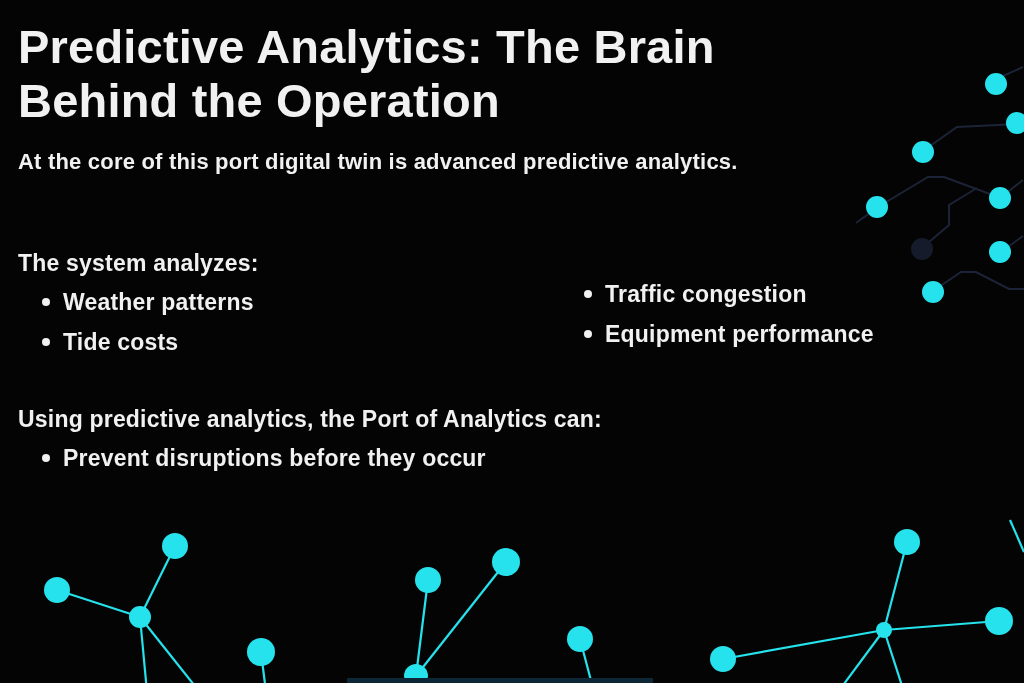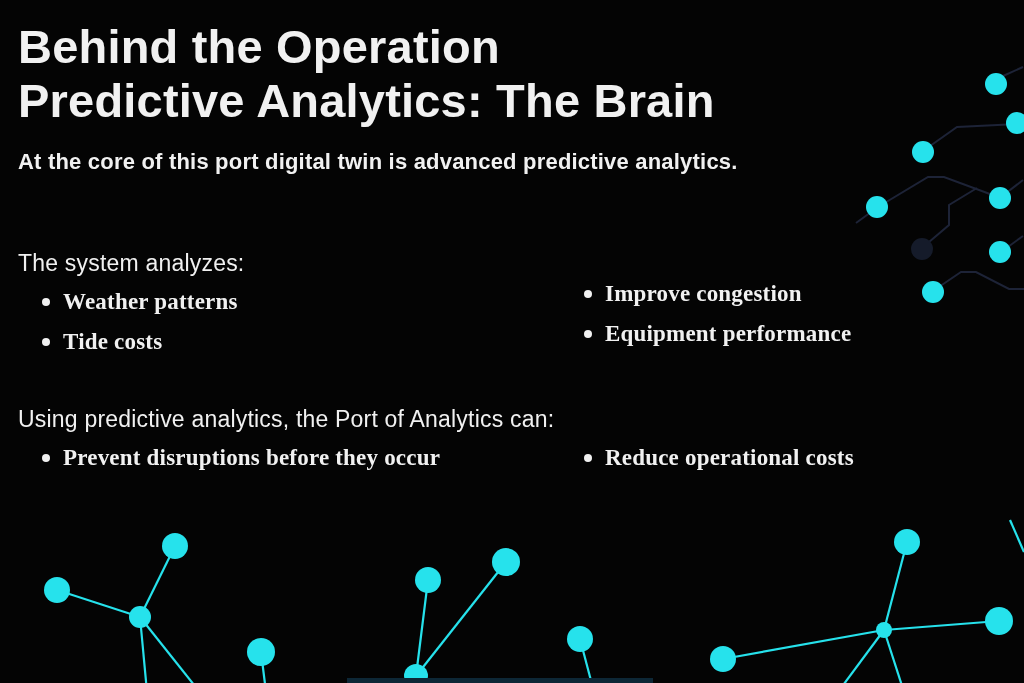--- a/index.html
+++ b/index.html
@@ -58,29 +58,28 @@
     letter-spacing: 0.2px;
   }
   section.block { position: absolute; left: 18px; width: 980px; }
   section.block1 { top: 251px; }
   section.block2 { top: 407px; }
   section.block h2 {
     margin: 0;
     font-size: 23px;
     line-height: 25px;
     letter-spacing: 0.2px;
-    font-weight: 400;
+    font-weight: 700;
   }
   .cols { display: flex; margin-top: 14px; }
   ul.col {
     list-style: none;
     margin: 0;
     padding: 0 0 0 24px;
     flex: 0 0 auto;
-    font-family: Liberation Serif, serif;
   }
   ul.col.left-col { width: 542px; }
   ul.col.right-col { padding-left: 0; }
   ul.col.up7 { margin-top: -8px; }
   li.item {
     display: flex;
     align-items: center;
     height: 24px;
     margin-bottom: 16px;
     font-size: 23px;
@@ -156,63 +155,57 @@
       <circle class="node" cx="723" cy="659" r="13"></circle>
       <circle class="node" cx="999" cy="621" r="14"></circle>
       <circle class="node" cx="884" cy="630" r="8"></circle>
     </g>
 
     <rect class="bottom-bar" x="347" y="678" width="306" height="5"></rect>
   </svg>
 
   <div class="content">
     <h1 class="title">
+      <span class="tline">Predictive Analytics: The Brain</span>
       <span class="tline">Behind the Operation</span>
-      <span class="tline">Predictive Analytics: The Brain</span>
     </h1>
 
     <p class="subtitle">At the core of this port digital twin is advanced predictive analytics.</p>
 
     <section class="block block1">
       <h2>The system analyzes:</h2>
       <div class="cols">
         <ul class="col left-col">
           <li class="item">
             <span class="bullet"></span>
             <span>Weather patterns</span>
           </li>
           <li class="item">
             <span class="bullet"></span>
             <span>Tide costs</span>
           </li>
         </ul>
         <ul class="col right-col up7">
           <li class="item">
             <span class="bullet"></span>
-            <span>Improve congestion</span>
+            <span>Traffic congestion</span>
           </li>
           <li class="item">
             <span class="bullet"></span>
             <span>Equipment performance</span>
           </li>
         </ul>
       </div>
     </section>
 
     <section class="block block2">
       <h2>Using predictive analytics, the Port of Analytics can:</h2>
       <div class="cols">
         <ul class="col left-col">
           <li class="item">
             <span class="bullet"></span>
             <span>Prevent disruptions before they occur</span>
-          </li>
-        </ul>
-        <ul class="col right-col">
-          <li class="item">
-            <span class="bullet"></span>
-            <span>Reduce operational costs</span>
           </li>
         </ul>
       </div>
     </section>
   </div>
 </div>
 
 </body></html>

